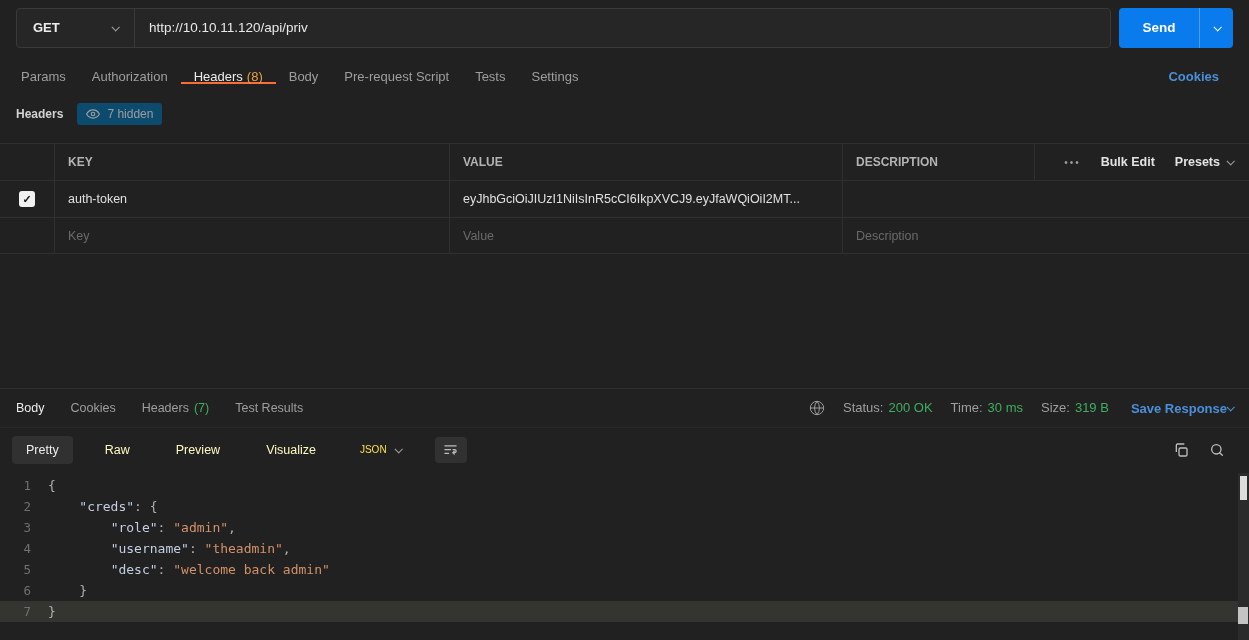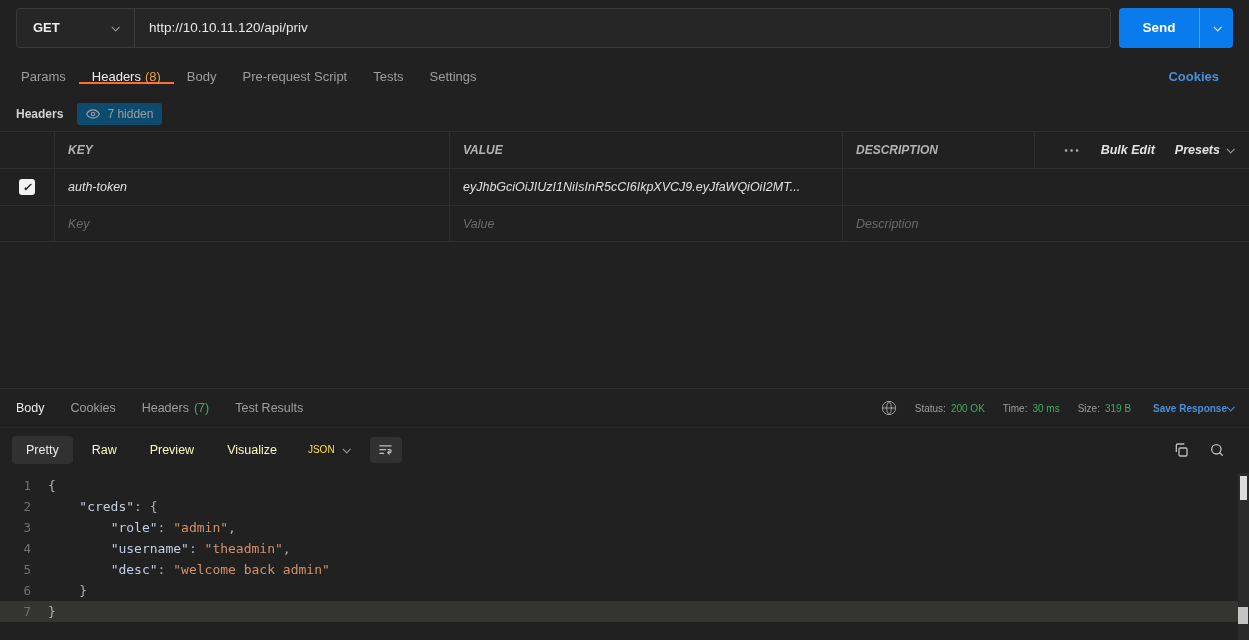--- a/index.html
+++ b/index.html
@@ -26,47 +26,47 @@
   .tab{display:flex;align-items:center;gap:4px;padding:0 13px;color:#9e9e9e;font-size:13px;cursor:pointer;}
   .tab.active{color:#ededed;box-shadow:inset 0 -2px 0 #ff6c37;}
   .count-amber{color:#e8a33d;}
   .count-green{color:#3fae5f;}
   .cookies-link{margin-left:auto;align-self:center;color:#4a90d9;font-size:13px;padding-right:22px;cursor:pointer;font-weight:600;}
   
   .subhead{height:34px;flex:none;display:flex;align-items:center;gap:14px;padding:0 16px;}
   .subhead-title{font-size:12px;color:#d2d2d2;font-weight:600;}
   .hidden-pill{display:flex;align-items:center;gap:7px;background:#0c4a6e;border-radius:3px;padding:4px 9px;color:#9e9e9e;font-size:12px;cursor:pointer;}
   
-  .htable{flex:none;font-size:12.5px;margin-top:0;font-style:italic;}
+  .htable{flex:none;font-size:12.5px;margin-top:12px;}
   .trow{display:flex;align-items:stretch;height:37px;border-top:1px solid #2f2f2f;}
   .trow:last-child{border-bottom:1px solid #2f2f2f;}
   .cell{display:flex;align-items:center;padding:0 13px;border-right:1px solid #2f2f2f;color:#e0e0e0;overflow:hidden;white-space:nowrap;}
   .c-check{width:55px;flex:none;justify-content:center;padding:0;}
   .c-key{width:395px;flex:none;}
   .c-value{width:393px;flex:none;}
   .c-desc{flex:1;border-right:none;}
   .c-desc.with-sep{flex:none;width:192px;border-right:1px solid #2f2f2f;}
   .c-actions{flex:1;border-right:none;display:flex;align-items:center;justify-content:flex-end;gap:20px;padding:0 16px;}
   .th{color:#b3b3b3;font-weight:700;font-size:12px;}
   .action-label{color:#e3e3e3;font-weight:700;font-size:12.5px;cursor:pointer;display:flex;align-items:center;gap:7px;}
   .more-dots{color:#9e9e9e;font-size:10px;letter-spacing:2px;cursor:pointer;}
   .checkbox{width:16px;height:16px;background:#f2f2f2;border-radius:3px;display:flex;align-items:center;justify-content:center;color:#1c1c1c;font-size:11px;font-weight:700;cursor:pointer;}
   .ph{color:#6a6a6a;}
   .spacer{flex:1;}
   
   .response{flex:none;border-top:1px solid #2f2f2f;display:flex;flex-direction:column;height:252px;}
   .resp-head{height:38px;flex:none;display:flex;align-items:center;padding:0 16px;gap:26px;}
   .resp-tab{color:#9e9e9e;font-size:12.5px;cursor:pointer;display:flex;gap:5px;}
   .resp-tab.active{color:#ededed;}
-  .resp-meta{margin-left:auto;display:flex;align-items:center;gap:8px;font-size:10px;}
+  .resp-meta{margin-left:auto;display:flex;gap:8px;font-size:13px;}
   .meta-pair{display:flex;gap:5px;margin-left:10px;}
   .meta-label{color:#9e9e9e;}
   .meta-value{color:#3fae5f;}
   .save-response{color:#4a90d9;display:flex;align-items:center;gap:0;font-weight:600;margin-left:14px;cursor:pointer;}
-  .resp-toolbar{height:44px;flex:none;display:flex;align-items:center;padding:0 12px;border-top:1px solid #282828;gap:5px;}
+  .resp-toolbar{height:44px;flex:none;display:flex;align-items:center;padding:0 12px;border-top:1px solid #282828;gap:18px;}
   .view-tab{padding:7px 14px;color:#fef9c3;font-size:12.5px;border-radius:4px;cursor:pointer;}
   .view-tab.active{background:#313131;color:#ededed;}
   .lang-select{display:flex;align-items:center;gap:8px;color:#fde047;margin-left:12px;font-size:10px;cursor:pointer;}
   .wrap-btn{margin-left:16px;width:32px;height:26px;background:#313131;border-radius:4px;display:flex;align-items:center;justify-content:center;cursor:pointer;}
   .toolbar-right{margin-left:auto;display:flex;align-items:center;gap:20px;padding-right:12px;}
   .icon-btn{cursor:pointer;display:flex;align-items:center;}
   
   .code-area{flex:1;position:relative;font-family:"DejaVu Sans Mono",monospace;font-size:13px;padding-top:4px;overflow:hidden;}
   .code-line{display:flex;height:21px;line-height:21px;}
   .ln{width:48px;flex:none;text-align:right;padding-right:17px;color:#707070;font-size:12.5px;}
@@ -97,20 +97,23 @@
       <div class="send-caret">
         <span class="chev"></span>
       </div>
     </div>
   </div>
 
   <div class="tabs-row">
     <div class="tab">
       <span>Params</span>
     </div>
+    <div class="tab">
+      <span>Authorization</span>
+    </div>
     <div class="tab active">
       <span>Headers</span>
       <span class="count-amber">(8)</span>
     </div>
     <div class="tab">
       <span>Body</span>
     </div>
     <div class="tab">
       <span>Pre-request Script</span>
     </div>

